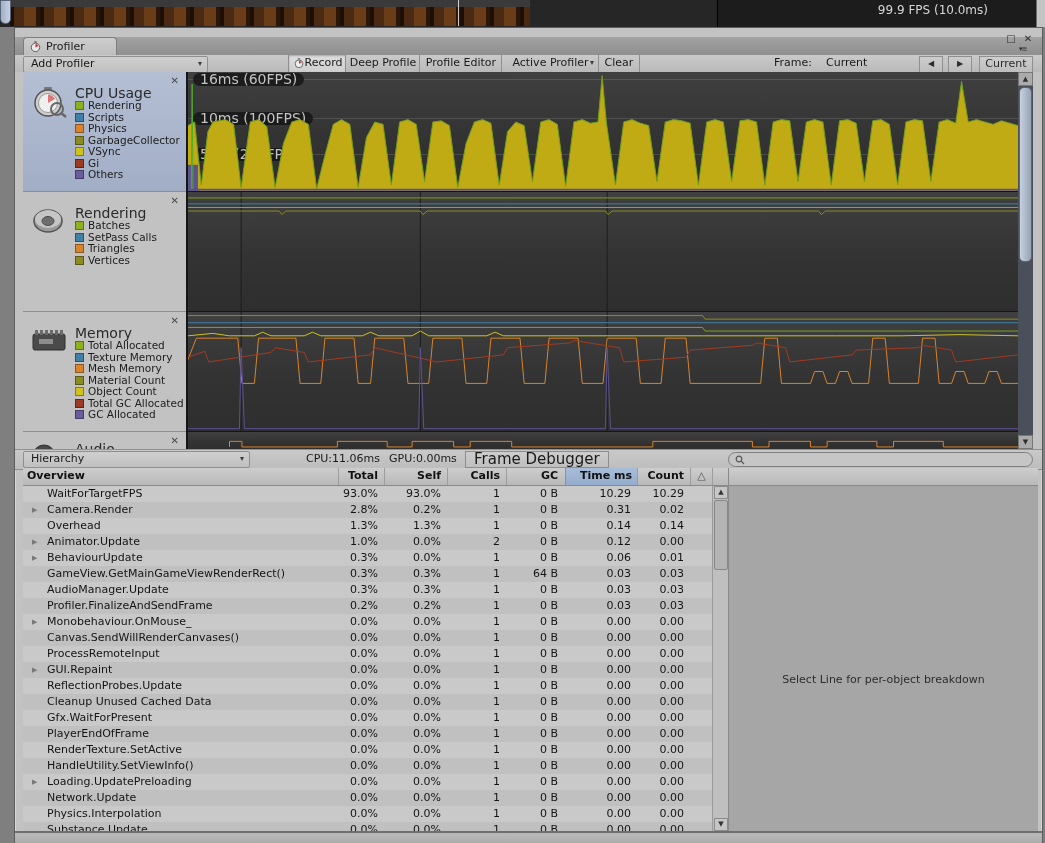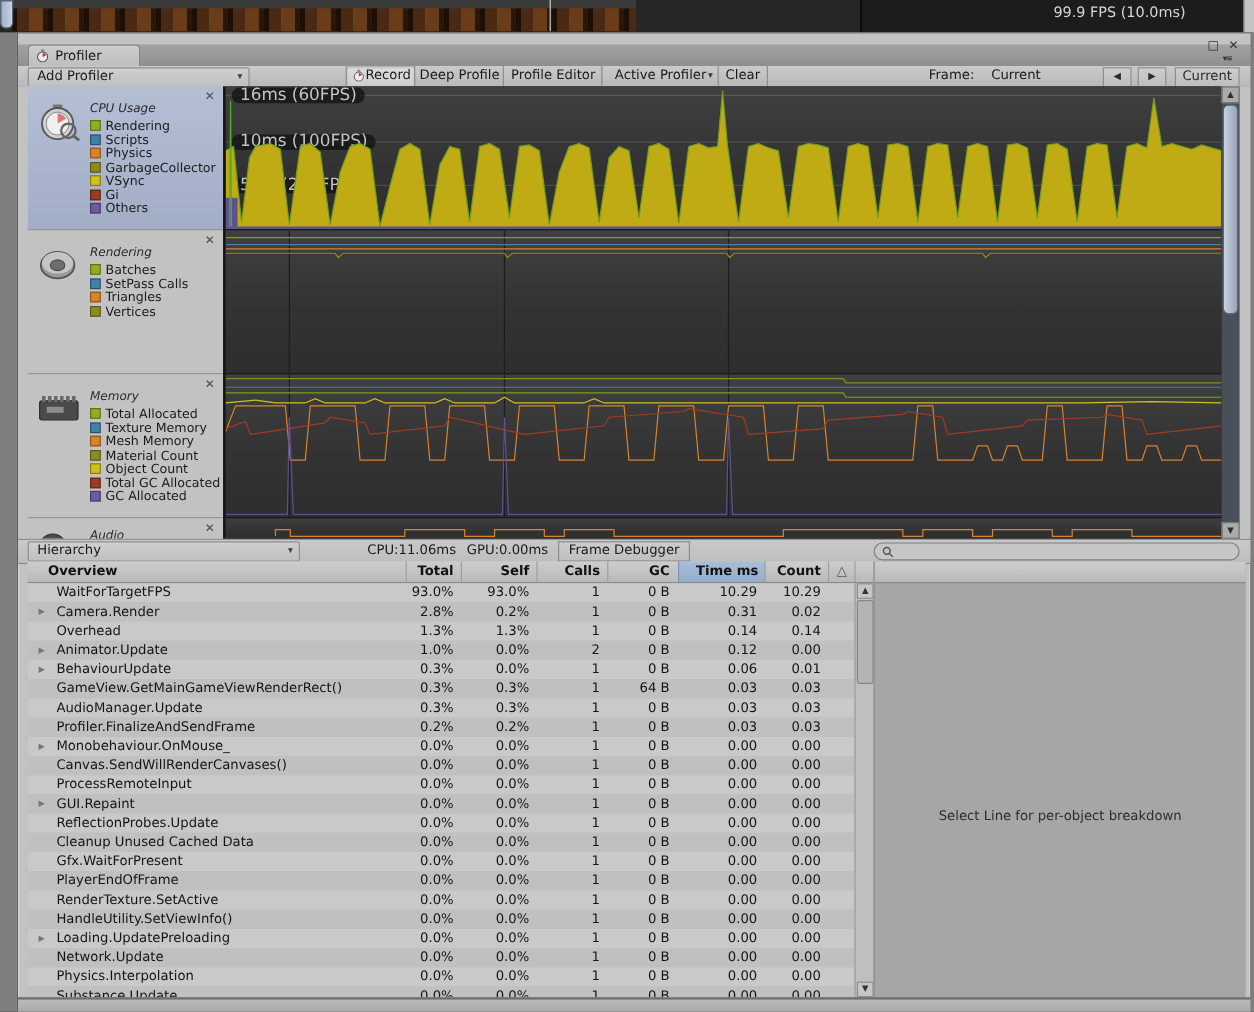--- a/index.html
+++ b/index.html
@@ -38,42 +38,42 @@
     border-left:1px solid #8f8f8f;border-right:1px solid #8f8f8f;background:linear-gradient(#cacaca,#b9b9b9);}
   .tbtn.pressed{background:linear-gradient(#dedede,#cfcfcf);box-shadow:inset 0 1px 2px rgba(0,0,0,.25);}
   .tlabel-s{position:absolute;top:0;font-size:11px;line-height:16px;color:#1a1a1a;}
   .navbtn{position:absolute;top:1px;width:22px;height:15px;border:1px solid #8f8f8f;background:linear-gradient(#cdcdcd,#bdbdbd);
     font-size:8px;line-height:14px;text-align:center;color:#2b2b2b;}
   
   .chartsregion{position:absolute;left:0;top:44px;width:100%;height:377px;background:#c2c2c2;}
   .sidebar{position:absolute;left:8px;top:0;width:163px;height:377px;background:#c2c2c2;overflow:hidden;}
   .spanel{position:absolute;left:0;width:163px;height:119px;background:#c2c2c2;border-bottom:1px solid #8d8d8d;overflow:hidden;}
   .spanel.sel{background:linear-gradient(#b4bfd4,#a2aec6);}
-  .spanel .ptitle{position:absolute;left:52px;top:13px;font-size:10px;color:#2a2a2a;font-style:italic;}
+  .spanel .ptitle{position:absolute;left:52px;top:13px;font-size:14px;color:#2a2a2a;}
   .spanel .pclose{position:absolute;right:7px;top:3px;font-size:10px;color:#4a4a4a;}
   .spanel .picon{position:absolute;left:7px;top:14px;width:38px;height:32px;}
   .legend{position:absolute;left:52px;top:28px;}
   .legend-item{height:11.5px;font-size:10.5px;line-height:11px;color:#1c1c1c;white-space:nowrap;}
   .legend-item .swatch{display:inline-block;width:9px;height:9px;margin-right:4px;vertical-align:-1px;border:1px solid rgba(0,0,0,.35);box-sizing:border-box;}
   .plots{position:absolute;left:171px;top:0;width:832px;height:377px;background:#161616;border-left:1px solid #161616;}
   .plot{position:absolute;left:1px;width:830px;background:linear-gradient(#404040,#333 55%,#2e2e2e);overflow:hidden;}
   .plot svg{position:absolute;left:0;top:0;width:100%;height:100%;}
   .gline{position:absolute;left:0;width:100%;height:1px;background:rgba(255,255,255,.13);}
   .glabel{position:absolute;left:5px;height:13px;background:rgba(20,20,20,.8);border-radius:7px;color:#c3c3c3;
     font-size:14px;line-height:13px;padding:0 7px;}
   .vscroll{position:absolute;left:1003px;top:0;width:15px;height:377px;background:#49505a;}
   .vscroll .arrowbox{position:absolute;left:0;width:15px;height:14px;background:#ababab;border:1px solid #777;box-sizing:border-box;
     font-size:7px;line-height:12px;text-align:center;color:#2e2e2e;}
   .vscroll .thumb{position:absolute;left:1px;top:15px;width:13px;height:175px;border-radius:5px;
     background:linear-gradient(90deg,#c6d0de,#97a3b6);border:1px solid #5c6675;box-sizing:border-box;}
   
   .statsbar{position:absolute;left:0;top:421px;width:100%;height:19px;background:linear-gradient(#c9c9c9,#bdbdbd);border-top:1px solid #909090;border-bottom:1px solid #8e8e8e;}
   .sb-text{position:absolute;top:2px;font-size:11px;color:#1a1a1a;}
   .fd-btn{position:absolute;left:450px;top:1px;height:15px;padding:0 8px;border:1px solid #8d8d8d;background:linear-gradient(#cdcdcd,#bfbfbf);
-    font-size:11px;line-height:14px;color:#1a1a1a;}
+    font-size:15px;line-height:14px;color:#1a1a1a;}
   .search{position:absolute;left:713px;top:2px;width:303px;height:13px;border:1px solid #7f7f7f;border-radius:8px;background:#c6c6c6;}
   .search input{position:absolute;left:20px;top:0;width:275px;height:11px;border:none;background:transparent;outline:none;font-size:10px;color:#222;}
   
   .thead{position:absolute;left:8px;top:440px;width:705px;height:17px;background:linear-gradient(#cdcdcd,#b9b9b9);border-bottom:1px solid #8a8a8a;}
   .hcell{position:absolute;top:0;height:17px;font-size:11px;font-weight:bold;color:#111;line-height:16px;
     border-left:1px solid #9d9d9d;box-sizing:border-box;background:linear-gradient(#cdcdcd,#b9b9b9);}
   .hcell.first{border-left:none;padding-left:4px;}
   .hcell.num{text-align:right;padding-right:6px;}
   .hcell.sorted{background:linear-gradient(#a8bdd8,#94accc);border-left:1px solid #7d93b3;}
   .hcell.tri{text-align:center;color:#555;font-weight:normal;}
@@ -307,21 +307,21 @@
       <div class="search">
         <svg style="position:absolute;left:6px;top:2px;width:10px;height:10px;" viewBox="0 0 10 10">
           <circle cx="4" cy="4" r="2.8" fill="none" stroke="#555" stroke-width="1.2"></circle>
           <line x1="6.2" y1="6.2" x2="9" y2="9" stroke="#555" stroke-width="1.2"></line>
         </svg>
         <input placeholder="" style="">
       </div>
     </div>
 
     <div class="thead">
-      <div class="hcell first" style="left:13px;width:315px;"><span>Overview</span></div>
+      <div class="hcell first" style="left:0;width:315px;"><span>Overview</span></div>
       <div class="hcell num" style="left:315px;width:46px;"><span>Total</span></div>
       <div class="hcell num" style="left:361px;width:63px;"><span>Self</span></div>
       <div class="hcell num" style="left:424px;width:59px;"><span>Calls</span></div>
       <div class="hcell num" style="left:483px;width:58px;"><span>GC Alloc</span></div>
       <div class="hcell num sorted" style="left:542px;width:73px;"><span>Time ms</span></div>
       <div class="hcell num" style="left:614px;width:53px;"><span>Count ms</span></div>
       <div class="hcell tri" style="left:667px;width:22px;"><span>△</span></div>
       <div class="hcell" style="left:689px;width:16px;"></div>
     </div>
 

